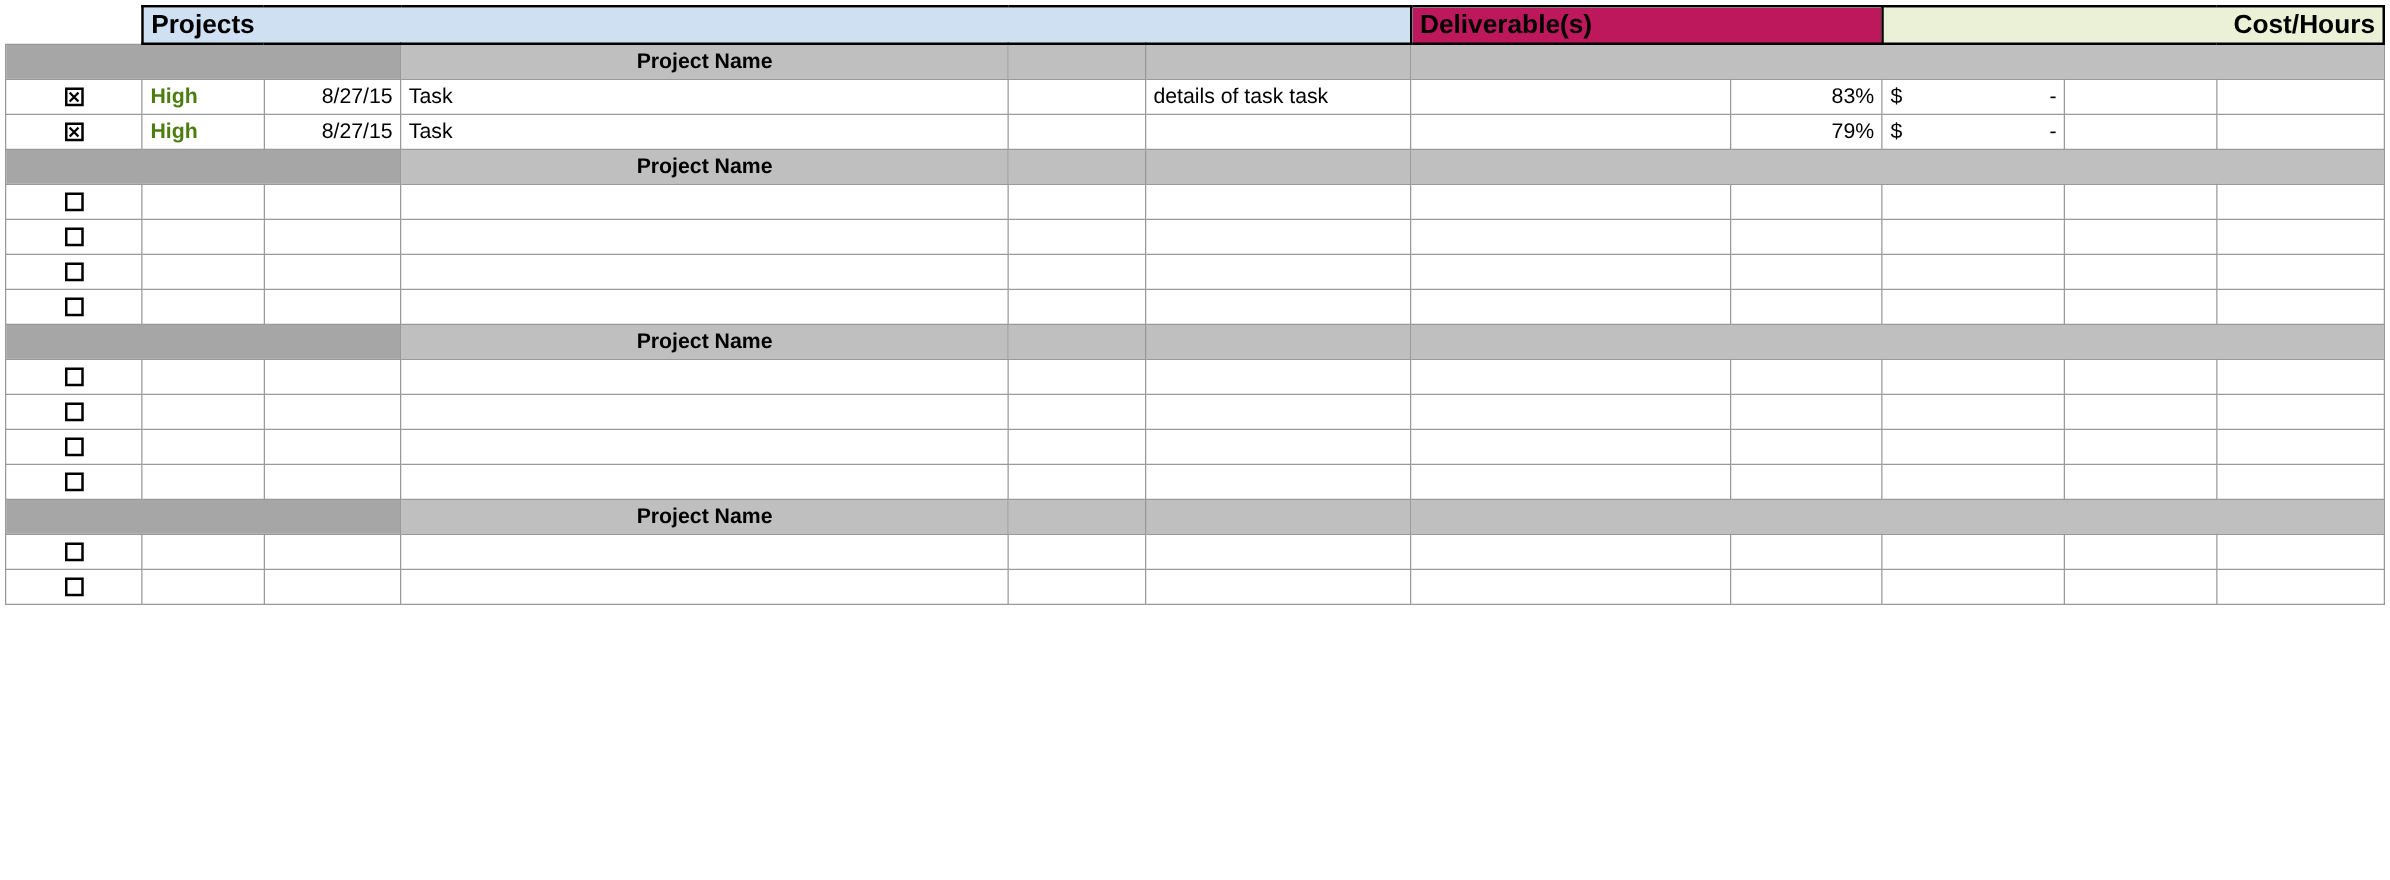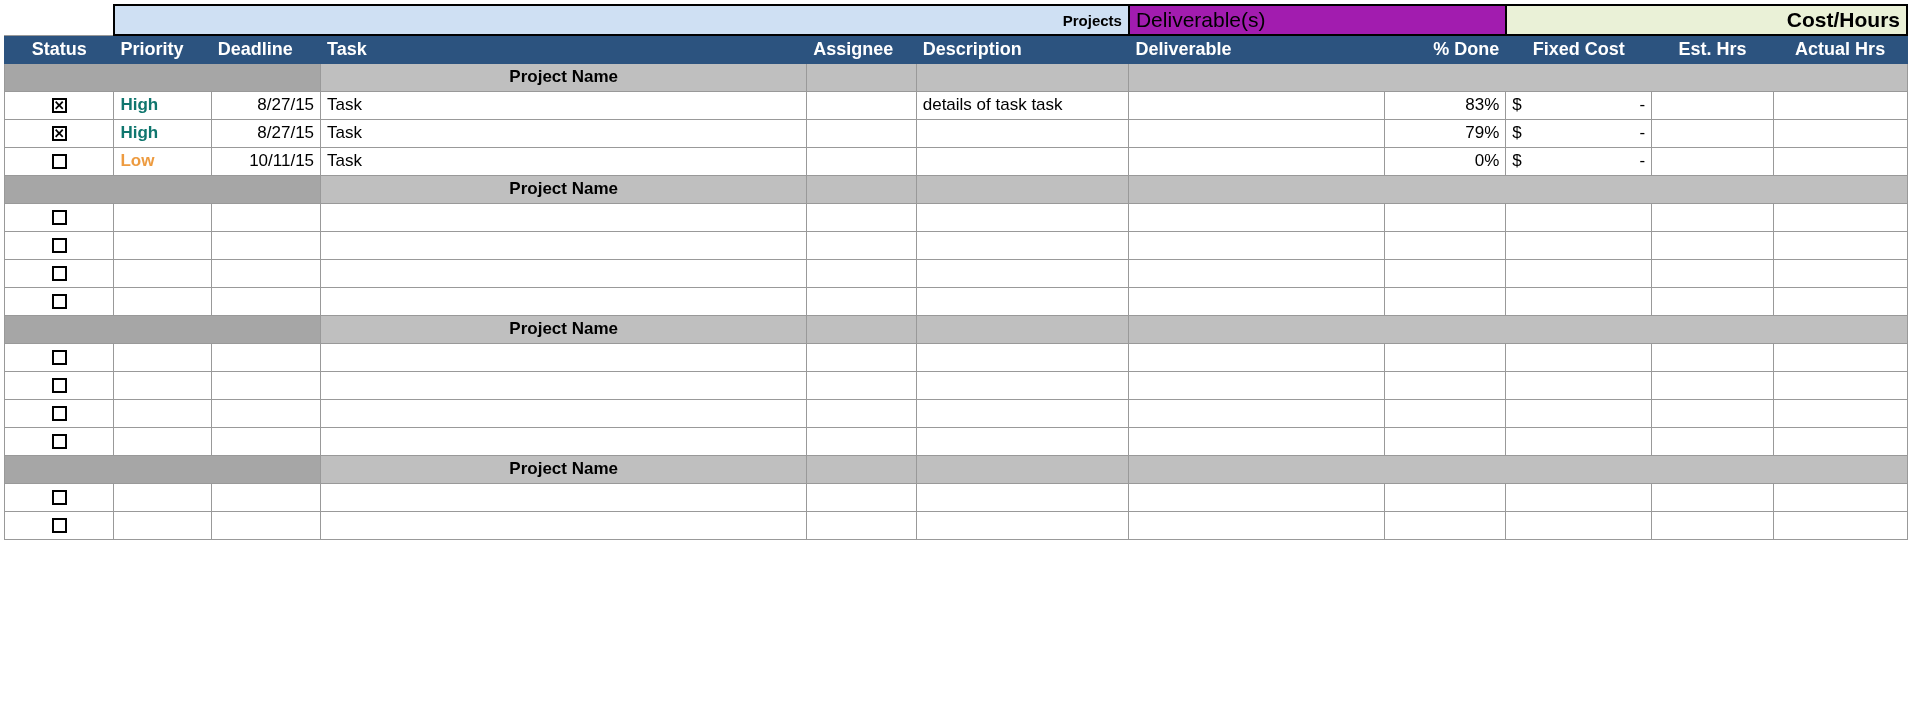--- a/index.html
+++ b/index.html
@@ -27,27 +27,27 @@
   
   .blank-top {
     background: #fff;
     border-top: 1px solid #fff;
     border-left: 1px solid #fff;
     border-right: 1px solid #999;
   }
   .sec-projects {
     background: #cfe0f3;
     font-weight: bold;
-    font-size: 15px;
-    text-align: right;
+    font-size: 21px;
+    text-align: left;
     border: 2px solid #000;
   }
   .sec-deliverables {
-    background: #a21caf;
-    font-weight: normal;
+    background: #be185d;
+    font-weight: bold;
     font-size: 21px;
     text-align: left;
     border: 2px solid #000;
   }
   .sec-cost {
     background: #eaf1d7;
     font-weight: bold;
     font-size: 21px;
     text-align: right;
     border: 2px solid #000;
@@ -79,21 +79,21 @@
     width: 15px;
     height: 15px;
     border: 2px solid #000;
     line-height: 12px;
     font-size: 13px;
     font-weight: bold;
     text-align: center;
     vertical-align: middle;
     font-family: Arial, sans-serif;
   }
-  .priority-high { color: #0f766e; font-weight: bold; }
+  .priority-high { color: #4d7c0f; font-weight: bold; }
   .priority-low  { color: #ed9b40; font-weight: bold; }
   .align-right { text-align: right; padding-left: 10px; }
   .align-left  { text-align: left; }
   .money { display: flex; justify-content: space-between; font-family: Arial; }
 </style>
 </head>
 <body>
 
 <table>
   <colgroup>
@@ -111,33 +111,20 @@
   </colgroup>
 
   <tbody>
       <tr>
     <td class="blank-top"></td>
     <td class="sec-projects" colspan="5">Projects</td>
     <td class="sec-deliverables" colspan="2">Deliverable(s)</td>
     <td class="sec-cost" colspan="3">Cost/Hours</td>
   </tr>
 
-  <tr class="col-headers">
-    <td class="center">Status</td>
-    <td>Priority</td>
-    <td>Deadline</td>
-    <td>Task</td>
-    <td>Assignee</td>
-    <td>Description</td>
-    <td>Deliverable</td>
-    <td class="right">% Done</td>
-    <td class="center">Fixed Cost</td>
-    <td class="center">Est. Hrs</td>
-    <td class="center">Actual Hrs</td>
-  </tr>
 
   </tbody>
     <tbody id="rows">
       <tr class="group">
         <td class="dark" colspan="3"></td>
         <td>Project Name</td>
         <td></td>
         <td></td>
         <td colspan="5"></td>
       </tr>
@@ -170,38 +157,20 @@
         <td class="align-right">79%</td>
         <td>
           <div class="money">
             <span>$</span>
             <span>-</span>
           </div>
         </td>
         <td></td>
         <td></td>
       </tr>
-      <tr>
-        <td class="checkbox-cell"><span class="box"></span></td>
-        <td><span class="priority-low">Low</span></td>
-        <td class="align-right">10/11/15</td>
-        <td class="align-left">Task</td>
-        <td></td>
-        <td class="align-left"></td>
-        <td></td>
-        <td class="align-right">0%</td>
-        <td>
-          <div class="money">
-            <span>$</span>
-            <span>-</span>
-          </div>
-        </td>
-        <td></td>
-        <td></td>
-      </tr>
       <tr class="group">
         <td class="dark" colspan="3"></td>
         <td>Project Name</td>
         <td></td>
         <td></td>
         <td colspan="5"></td>
       </tr>
       <tr>
         <td class="checkbox-cell"><span class="box"></span></td>
         <td><span class=""></span></td>

